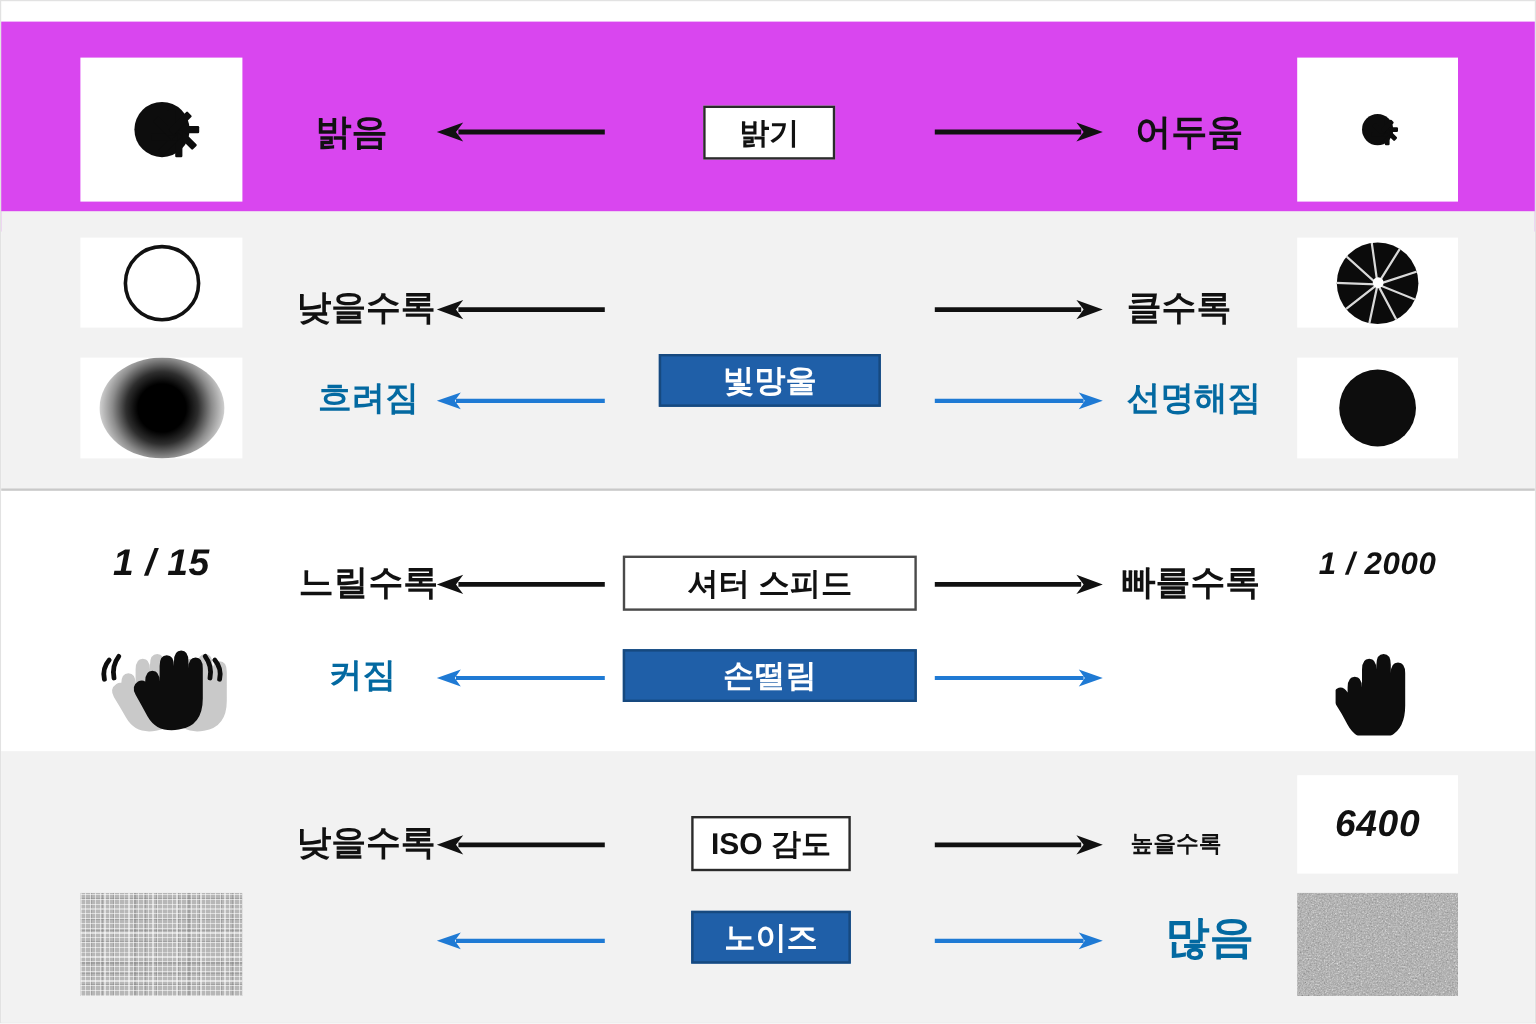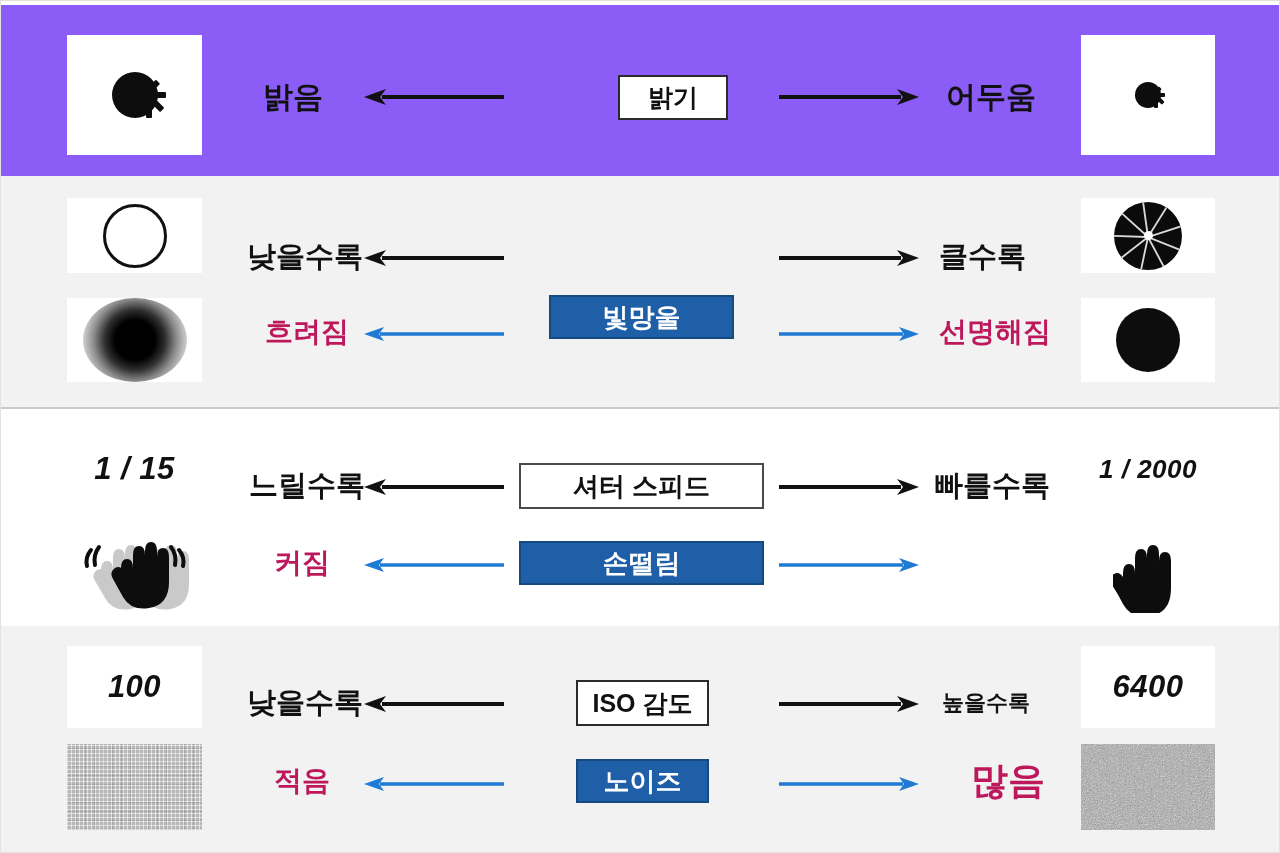--- a/index.html
+++ b/index.html
@@ -12,21 +12,21 @@
   .page{
     position:relative;
     width:1280px;height:853px;
     box-sizing:border-box;
     border:1px solid #e2e2e2;
     background:#ffffff;
   }
 
   
   .section{position:absolute;left:0;right:0;box-sizing:border-box;}
-  .sec-bright  {top:4px;   height:175px; background:#8b5cf6;}
+  .sec-bright  {top:17px;   height:175px; background:#d946ef;}
   .sec-apt     {top:175px; height:231px; background:#f2f2f2;}
   .sec-shutter {top:406px; height:219px; background:#ffffff;border-top:2px solid #c9c9c9;}
   .sec-iso     {top:625px; height:226px; background:#f2f2f2;}
 
   
   .thumb{
     position:absolute;
     background:#ffffff;
     display:flex;align-items:center;justify-content:center;
     overflow:hidden;
@@ -56,21 +56,21 @@
     color:#ffffff;
   }
 
   
   .word{
     position:absolute;
     font-weight:bold;color:#111;
     white-space:nowrap;
     display:flex;align-items:center;
   }
-  .word.blue{color:#be185d;}
+  .word.blue{color:#0369a1;}
 
   
   .arrow{position:absolute;height:14px;}
   .arrow svg{display:block;overflow:visible;}
 
   
   .sun{position:relative;}
   .sun .core{
     position:absolute;border-radius:50%;background:#0d0d0d;
     left:50%;top:50%;transform:translate(-50%,-50%);
@@ -129,21 +129,21 @@
 
     <div class="word" style="left:262px;top:68px;width:120px;height:48px;font-size:30px;justify-content:flex-start;">밝음</div>
 
     <div class="arrow" style="left:363px;top:84px;">
       <svg width="140" height="16" viewBox="0 0 140 16">
         <line x1="18" y1="8" x2="140" y2="8" stroke="#111111" stroke-width="4"></line>
         <path d="M0 8 L22 0 L16 8 L22 16 Z" fill="#111111"></path>
       </svg>
     </div>
 
-    <div class="labelbox" style="left:585px;top:70px;width:110px;height:45px;font-size:25px;margin-left:32px;">밝기</div>
+    <div class="labelbox" style="left:585px;top:70px;width:110px;height:45px;font-size:25px;">밝기</div>
 
     <div class="arrow" style="left:778px;top:84px;">
       <svg width="140" height="16" viewBox="0 0 140 16">
         <line x1="0" y1="8" x2="122" y2="8" stroke="#111111" stroke-width="4"></line>
         <path d="M140 8 L118 0 L124 8 L118 16 Z" fill="#111111"></path>
       </svg>
     </div>
 
     <div class="word" style="left:945px;top:68px;width:150px;height:48px;font-size:30px;justify-content:flex-start;">어두움</div>
 
@@ -312,58 +312,54 @@
             <path d="M10 42 q0-9 6-9 t6 9 l0 4 0-19 q0-9 6-9 t6 9 l0 19 0-23 q0-9 6-9 t6 9 l0 23 0-16
                      q0-9 6-9 t6 9 l0 27 q0 25-21 28 -19 3-27-12 -5-10-11-19 -4-7 2-11 5-3 9 3 z"></path>
           </g>
         </svg>
       </div>
     </div>
   </div>
 
   <div class="section sec-iso">
 
-    <div class="thumb" style="left:66px;top:20px;width:135px;height:82px;">
-      <span class="val" style="font-size:31px;">100</span>
-    </div>
 
     <div class="word" style="left:246px;top:54px;width:160px;height:46px;font-size:29px;justify-content:flex-start;">낮을수록</div>
 
     <div class="arrow" style="left:363px;top:70px;">
       <svg width="140" height="16" viewBox="0 0 140 16">
         <line x1="18" y1="8" x2="140" y2="8" stroke="#111111" stroke-width="4"></line>
         <path d="M0 8 L22 0 L16 8 L22 16 Z" fill="#111111"></path>
       </svg>
     </div>
 
     <div class="labelbox" style="left:575px;top:54px;width:133px;height:46px;font-size:25px;">ISO 감도</div>
 
     <div class="arrow" style="left:778px;top:70px;">
       <svg width="140" height="16" viewBox="0 0 140 16">
         <line x1="0" y1="8" x2="122" y2="8" stroke="#111111" stroke-width="4"></line>
         <path d="M140 8 L118 0 L124 8 L118 16 Z" fill="#111111"></path>
       </svg>
     </div>
 
-    <div class="word" style="left:941px;top:54px;width:160px;height:46px;font-size:22px;justify-content:flex-start;">높을수록</div>
+    <div class="word" style="left:941px;top:54px;width:160px;height:46px;font-size:19px;justify-content:flex-start;">높을수록</div>
 
     <div class="thumb" style="left:1080px;top:20px;width:134px;height:82px;text-align:center;">
       <span class="val" style="font-size:31px;">6400</span>
     </div>
 
     <div class="thumb" style="left:66px;top:118px;width:135px;height:86px;background:transparent;">
       <div class="noise" style="background-color:#b7b7b7;
                   background-image:
                     repeating-linear-gradient(0deg, rgba(255,255,255,.55) 0 1px, rgba(0,0,0,0) 1px 4px),
                     repeating-linear-gradient(90deg, rgba(255,255,255,.55) 0 1px, rgba(0,0,0,0) 1px 4px),
                     repeating-linear-gradient(0deg, rgba(120,120,120,.35) 0 1px, rgba(0,0,0,0) 1px 9px),
                     repeating-linear-gradient(90deg, rgba(120,120,120,.35) 0 1px, rgba(0,0,0,0) 1px 9px);"></div>
     </div>
 
-    <div class="word blue" style="left:273px;top:132px;width:120px;height:46px;font-size:28px;justify-content:flex-start;">적음</div>
 
     <div class="arrow" style="left:363px;top:150px;">
       <svg width="140" height="16" viewBox="0 0 140 16">
         <line x1="16" y1="8" x2="140" y2="8" stroke="#1f7ad4" stroke-width="3.5"></line>
         <path d="M0 8 L20 1 L15 8 L20 15 Z" fill="#1f7ad4"></path>
       </svg>
     </div>
 
     <div class="labelbox blue" style="left:575px;top:133px;width:133px;height:44px;font-size:26px;">노이즈</div>
 

